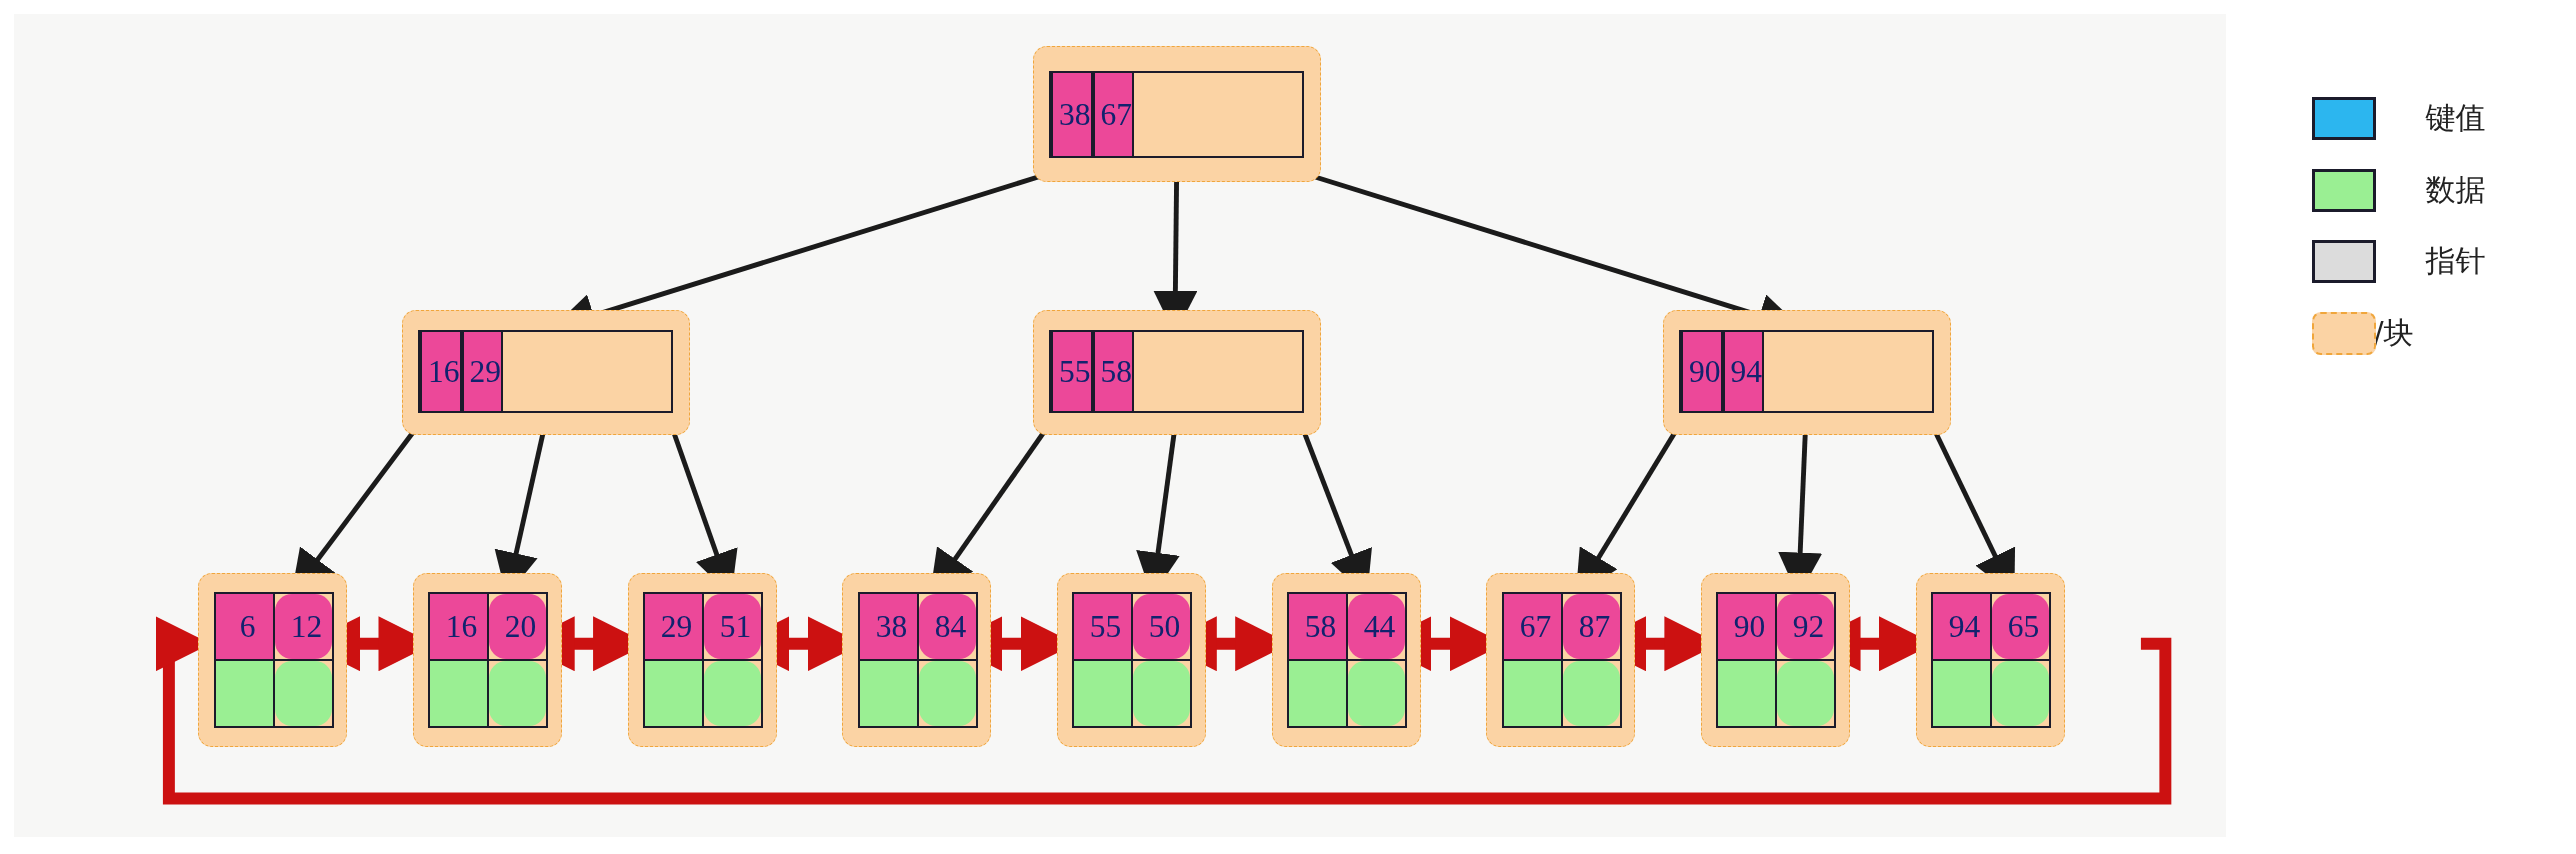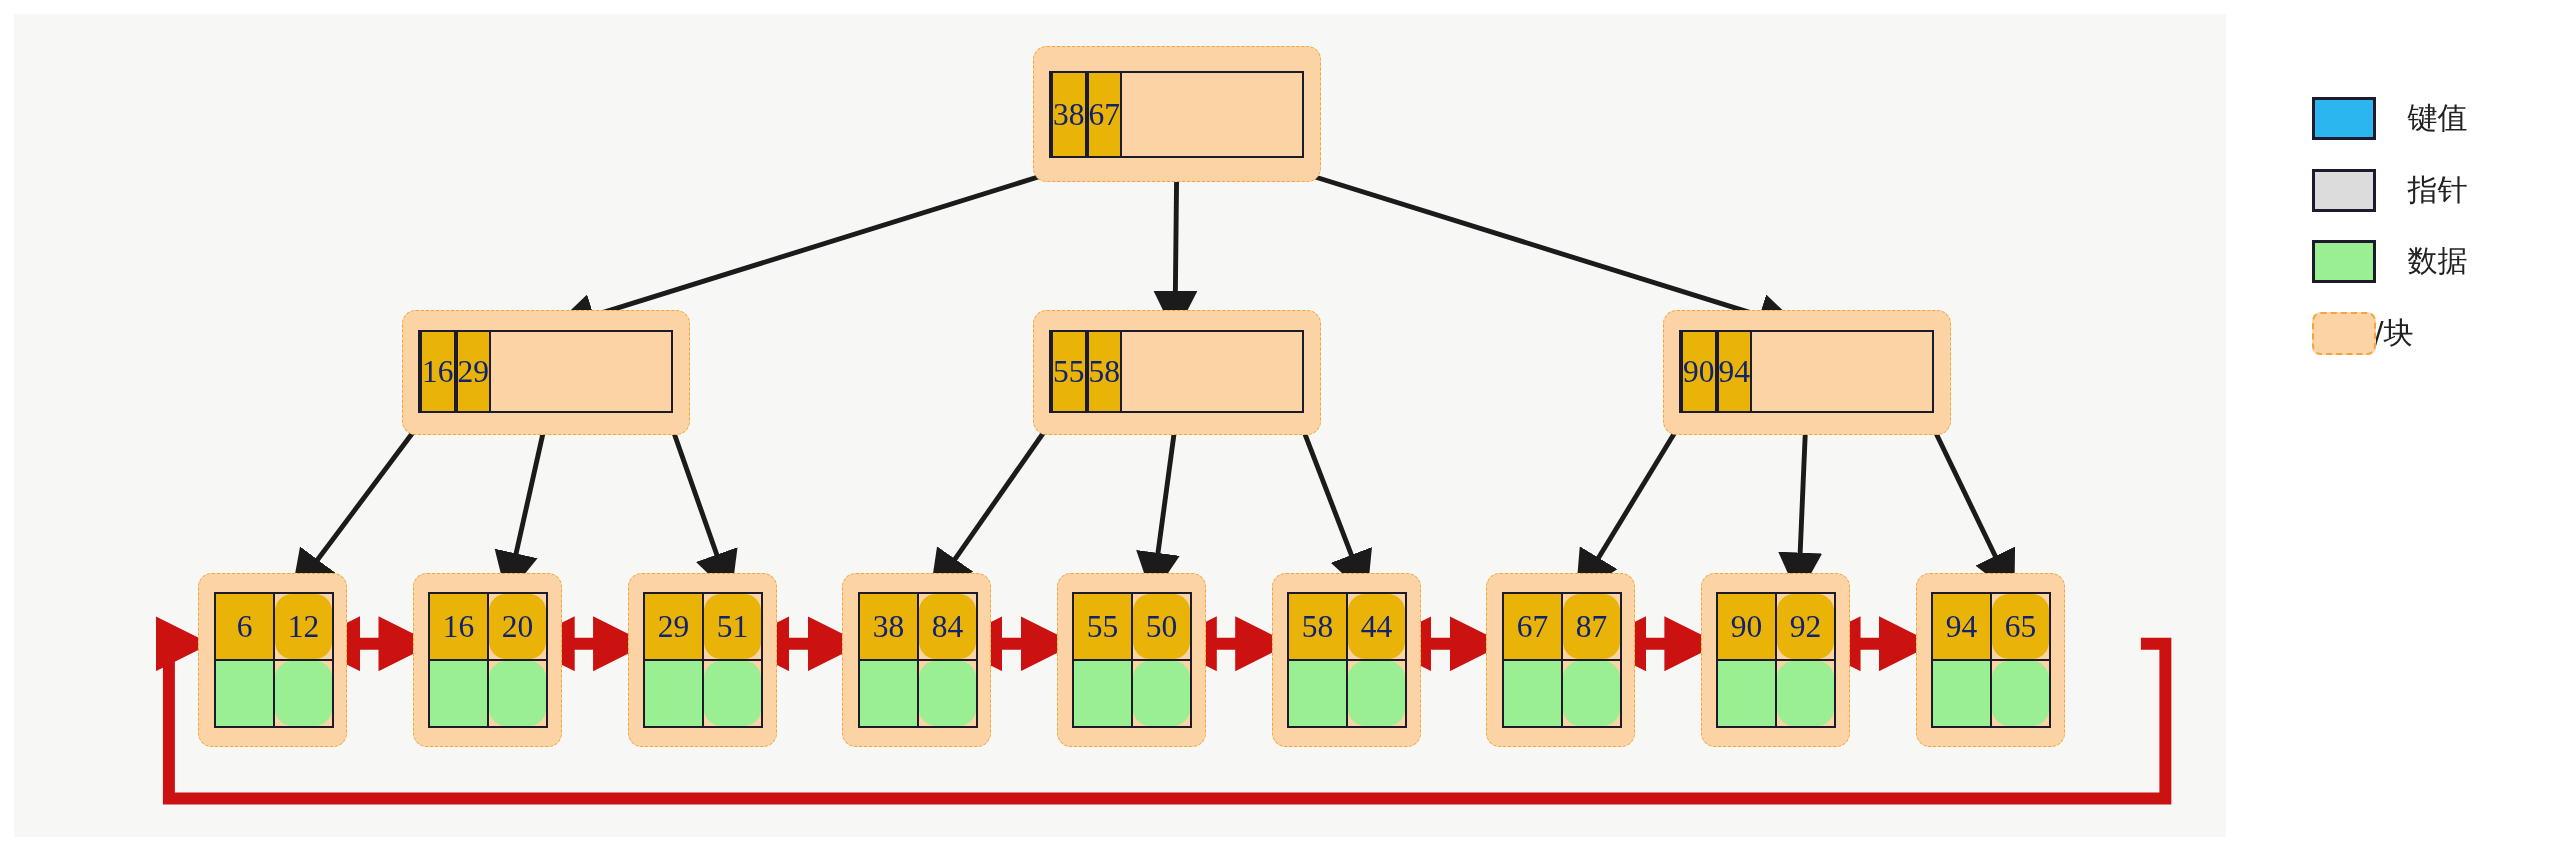--- a/index.html
+++ b/index.html
@@ -13,37 +13,37 @@
   .page{position:absolute;background:#fbd3a4;border:1.6px dashed #f0a63c;
         border-radius:14px;box-sizing:border-box;}
 
   
   .cells{position:absolute;display:flex;box-sizing:border-box;
          border:2.7px solid #1b1b2b;}
   .cell{box-sizing:border-box;display:flex;align-items:center;
         justify-content:center;font-size:31.5px;color:#11236e;
         border-right:2.7px solid #1b1b2b;}
   .cell:last-child{border-right:none;}
-  .key{background:#eab308;}
+  .key{background:#ec4899;padding-left:6px;}
   .ptr{background:#dcdcdc;}
   .data{background:#9aef93;}
 
   
   .leafgrid{position:absolute;box-sizing:border-box;border:2.7px solid #1b1b2b;
             display:flex;flex-direction:column;}
   .leafrow{display:flex;flex:1;}
   .leafrow.top{border-bottom:2.7px solid #1b1b2b;}
   .leafcell{flex:1;display:flex;align-items:center;justify-content:center;
             font-size:31.5px;color:#11236e;border-right:2.7px solid #1b1b2b;
             box-sizing:border-box;}
   .leafcell:last-child{border-right:none;border-radius:17px;}
 
   
   #legend{position:absolute;left:2312px;top:90px;width:250px;}
-  .legrow{display:flex;align-items:center;height:57px;margin-bottom:14.7px;}
+  .legrow{display:flex;align-items:center;height:57px;margin-bottom:14.7px;gap:18px;}
   .swatch{width:64px;height:43px;box-sizing:border-box;border:3.3px solid #1b1b2b;}
   .swatch.blue{background:#2cb6ef;}
   .swatch.green{background:#9aef93;}
   .swatch.gray{background:#dcdcdc;}
   .swatch.page{background:#fbd3a4;border:2.2px dashed #f0a63c;border-radius:8.7px;}
   .legtext{margin-left:31.5px;font-size:30px;color:#222;
            font-family:"DejaVu Sans","Liberation Sans",sans-serif;}
   svg{position:absolute;left:0;top:0;pointer-events:none;}
 </style>
 </head>
@@ -245,27 +245,27 @@
       <div class="leafcell data"></div>
     </div>
   </div>
 
   <div id="legend">
     <div class="legrow">
       <div class="swatch blue"></div>
       <div class="legtext">键值</div>
     </div>
     <div class="legrow">
+      <div class="swatch green"></div>
+      <div class="legtext">数据</div>
+    </div>
+    <div class="legrow">
       <div class="swatch gray"></div>
       <div class="legtext">指针</div>
     </div>
     <div class="legrow">
-      <div class="swatch green"></div>
-      <div class="legtext">数据</div>
-    </div>
-    <div class="legrow">
       <div class="swatch page"></div>
       <div class="legtext">页/块</div>
     </div>
   </div>
 
 </div>
 
 
 </body></html>

